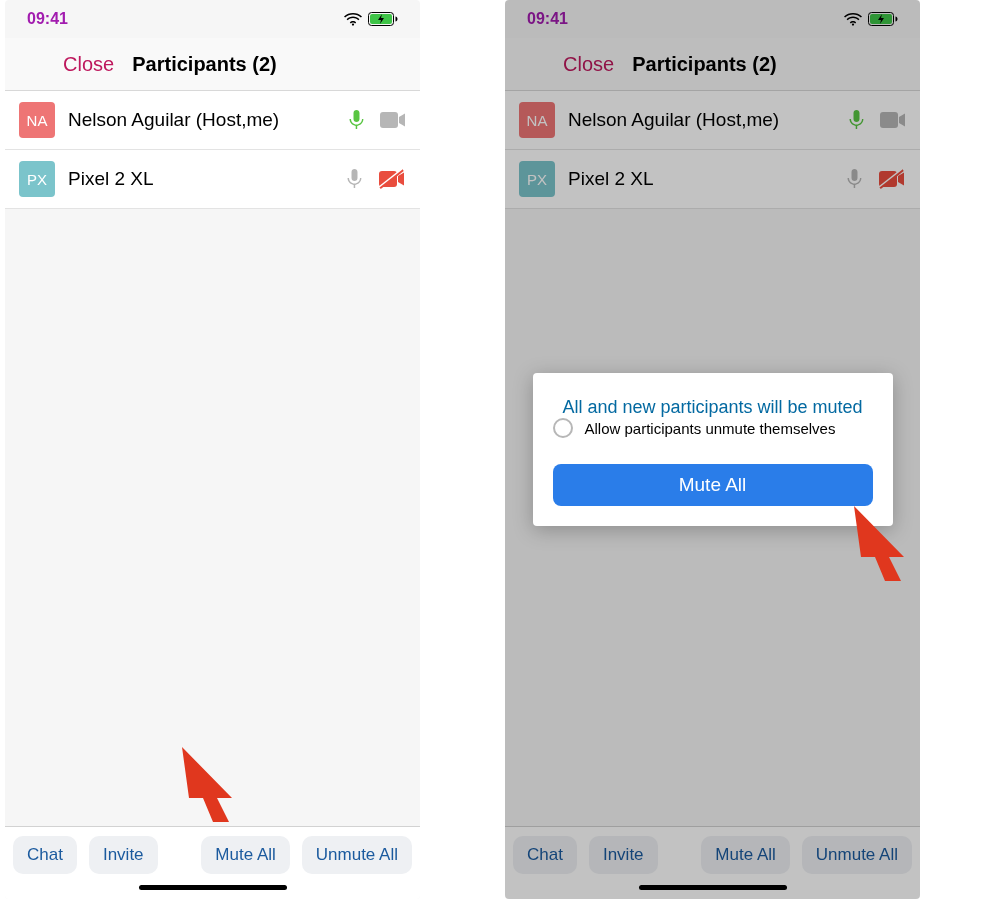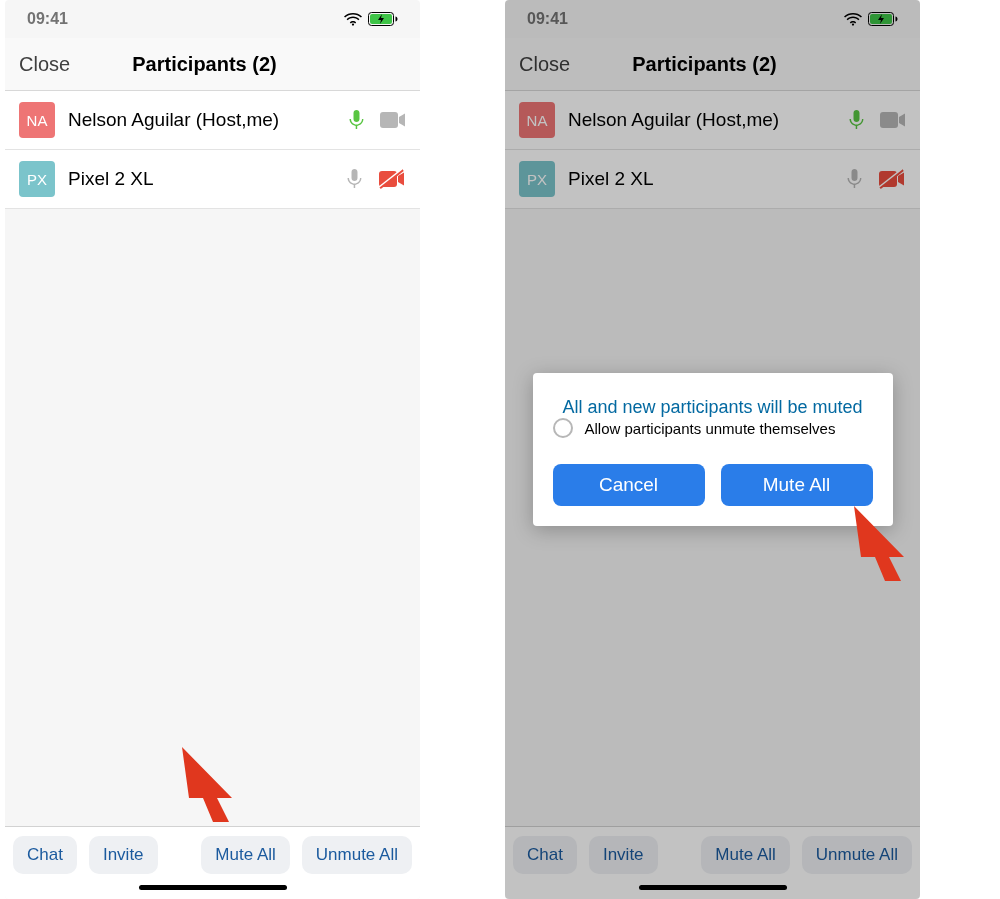--- a/index.html
+++ b/index.html
@@ -1,24 +1,24 @@
 <!DOCTYPE html>
 <html><head>
   <meta charset="utf-8">
   <style>
     * { margin: 0; padding: 0; box-sizing: border-box; font-family: -apple-system, BlinkMacSystemFont, "Segoe UI", Helvetica, Arial, sans-serif; }
     body { width: 1000px; height: 899px; background: #fff; display: flex; gap: 85px; }
     .phone { width: 415px; height: 899px; position: relative; background: #f6f6f6; border-radius: 4px; overflow: hidden; display: flex; flex-direction: column; }
     .phone1 { margin-left: 5px; }
-    .status-bar { height: 38px; display: flex; align-items: center; justify-content: space-between; padding: 0 22px 0 22px; font-weight: 700; font-size: 16px; color:#737373; }
+    .status-bar { height: 38px; display: flex; align-items: center; justify-content: space-between; padding: 0 22px 0 22px; font-weight: 700; font-size: 16px; color:#a21caf; }
     .status-right { display:flex; align-items:center; gap:6px;}
     .status-right svg { display:block; }
     .nav-bar { height: 53px; background: #f9f9f9; border-bottom: 1px solid #d8d8d8; display:flex; align-items:center; padding: 0 14px; position:relative;}
     .nav-title { position:absolute; left:0; right:16px; text-align:center; font-weight:700; font-size:20px; color:#000; pointer-events:none; }
-    .nav-close { color:#404040; font-size:20px; font-weight:400; }
+    .nav-close { color:#be185d; font-size:20px; font-weight:400;margin-left:44px; }
     .participants { background:#fff; }
     .p-row { display:flex; align-items:center; height:59px; padding:0 14px; border-bottom:1px solid #e3e3e3; gap:13px; }
     .avatar { width:36px; height:36px; border-radius:4px; display:flex; align-items:center; justify-content:center; color:#fff; font-size:15px; font-weight:500; }
     .av1 { background:#ee7575; }
     .av2 { background:#7bc4cb; }
     .p-name { font-size:19px; color:#000; flex:1; }
     .icons { display:flex; align-items:center; gap:16px; }
     .flex-spacer { flex:1; background:#f6f6f6; }
     .bottom-bar { padding: 9px 8px 0; border-top:1px solid #d2d2d2; background:#fff; height:73px; display:flex; align-items:flex-start; gap:12px; }
     .pill { background:#eef0f3; padding:9px 14px; border-radius:10px; color:#1b5a9e; font-size:17px; font-weight:500; }
@@ -167,21 +167,20 @@
   <div class="home-indicator"></div>
 
   <div class="overlay">
     <div class="dialog">
       <div class="dialog-title">All and new participants will be muted</div>
       <div class="dialog-row">
         <span class="checkbox-circle"></span>
         <span>Allow participants unmute themselves</span>
       </div>
       <div class="dialog-btns">
-        <div class="dialog-btn">Cancel</div>
         <div class="dialog-btn">Mute All</div>
       </div>
     </div>
   </div>
 
   <svg class="arrow" style="left:344px; top:501px" width="70" height="80" viewBox="0 0 70 80">
       <path d="M5 5 L55 56 L40 56 L52 80 L36 80 L26 56 L12 56 Z" fill="#e0371e"></path>
     </svg>
 </div>
 

